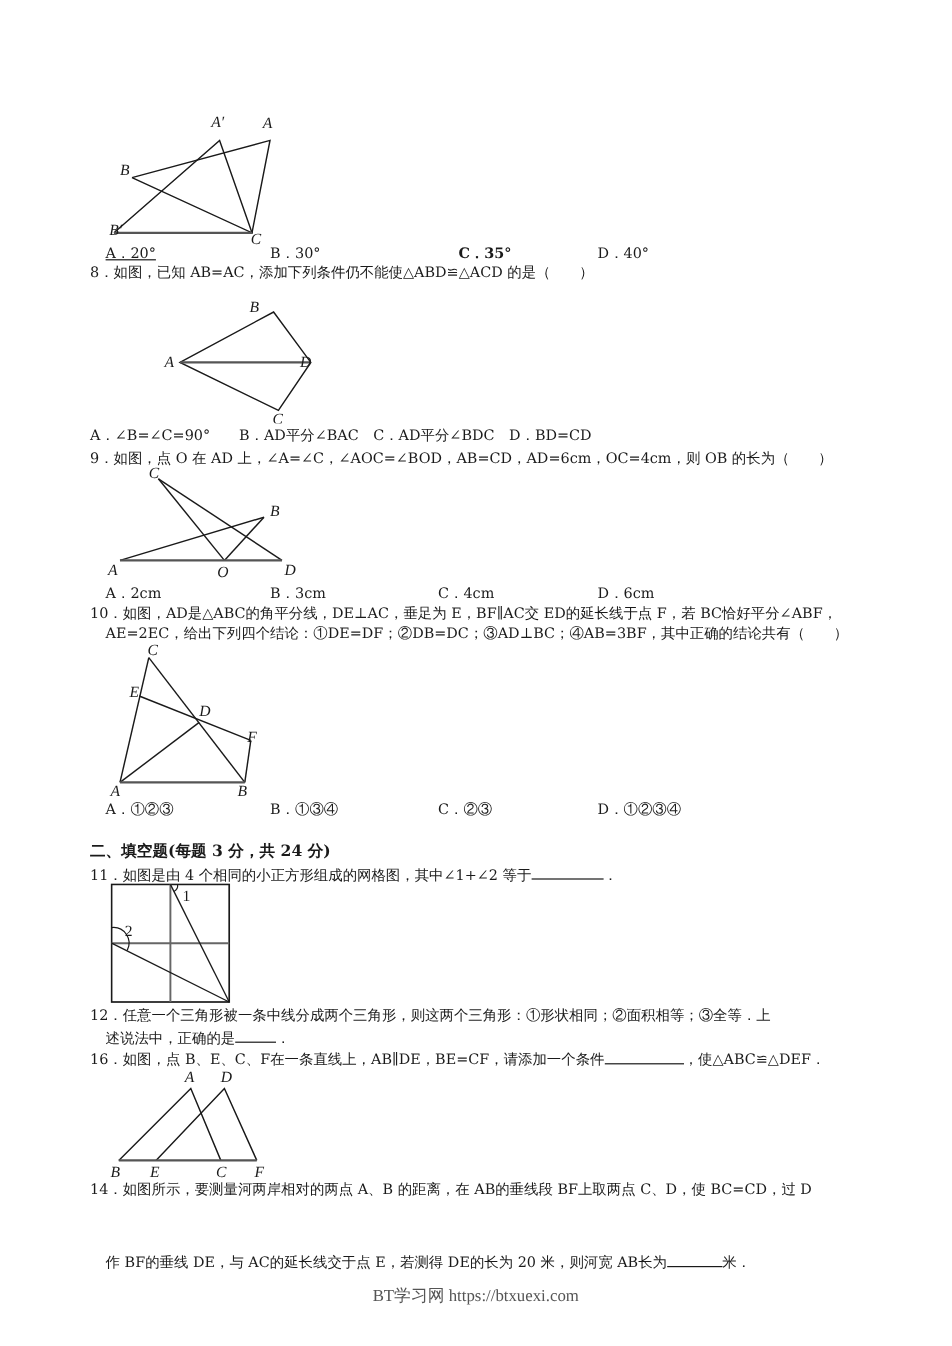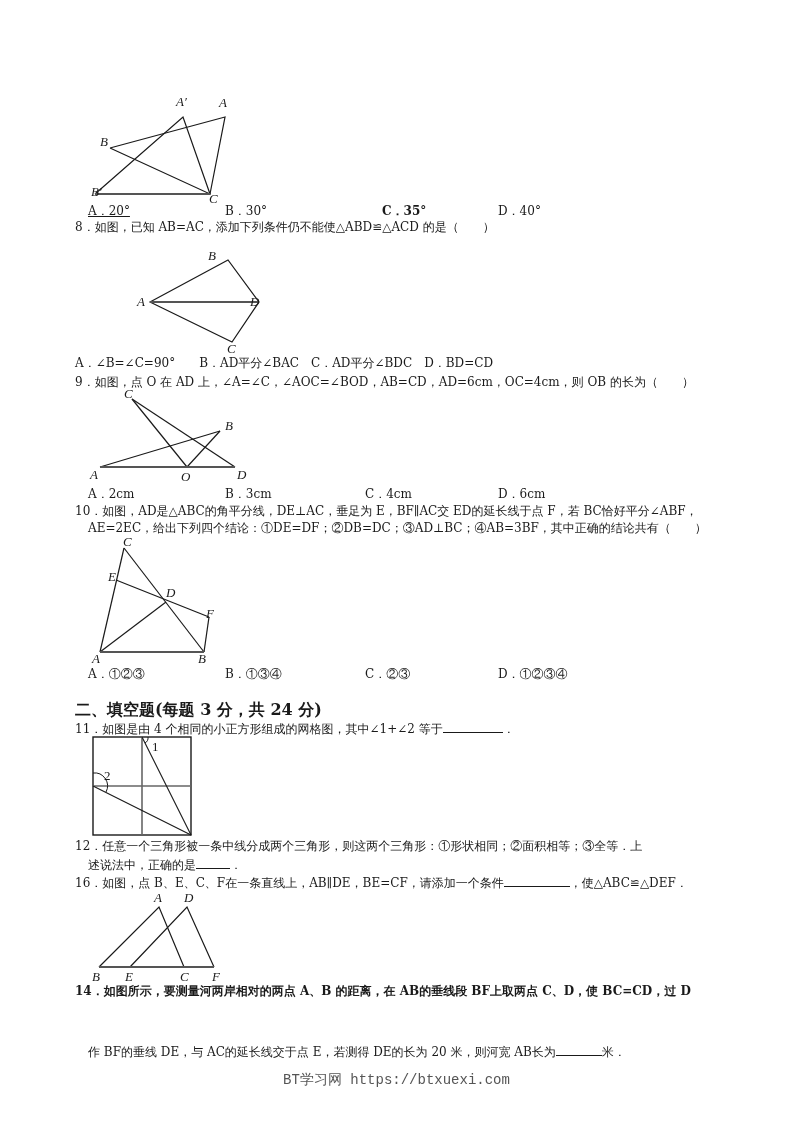--- a/index.html
+++ b/index.html
@@ -5,23 +5,23 @@
   html, body { margin:0; padding:0; background:#ffffff; }
   body { width:793px; height:1122px; position:relative; overflow:hidden;
          font-family:"DejaVu Serif","Liberation Serif",serif; color:#1a1a1a; }
   .line { position:absolute; left:75px; font-size:12px; line-height:16px; white-space:nowrap; }
   .opts { position:absolute; left:88px; font-size:12px; line-height:16px; white-space:nowrap; }
   .opt { position:absolute; top:0; white-space:nowrap; }
   .fig { position:absolute; }
   .fig svg { display:block; }
   .fig text { font-family:"Liberation Serif","DejaVu Serif",serif; font-style:italic; font-size:13px; fill:#1a1a1a; }
   .blank { display:inline-block; border-bottom:1px solid #1a1a1a; height:12px; vertical-align:baseline; }
-  .section { position:absolute; left:75px; font-size:16px; font-weight:bold; line-height:16px; }
+  .section { position:absolute; left:75px; font-size:13px; font-weight:bold; line-height:16px; }
   .footer { position:absolute; left:0; width:793px; top:1071px; text-align:center;
-            font-family:Liberation Mono, monospace; font-size:14px; color:#555; }
+            font-family:Liberation Serif, serif; font-size:14px; color:#555; }
 </style>
 </head>
 <body>
 
 <div class="fig" style="left:88px;top:92px;">
   <svg width="160" height="112" viewBox="0 0 160 112">
     <polyline points="22,56 137,25 122,102 22,56" fill="none" stroke="#1a1a1a" stroke-width="1.2"></polyline>
     <polyline points="7,102 95,25 122,102 7,102" fill="none" stroke="#1a1a1a" stroke-width="1.2"></polyline>
     <line x1="7" y1="102" x2="122" y2="102" stroke="#555" stroke-width="1.8"></line>
     <text x="88" y="14">A′</text>
@@ -133,18 +133,18 @@
     <line x1="11" y1="80" x2="126" y2="80" stroke="#555" stroke-width="1.8"></line>
     <text x="66" y="15">A</text>
     <text x="96" y="15">D</text>
     <text x="4" y="94">B</text>
     <text x="37" y="94">E</text>
     <text x="92" y="94">C</text>
     <text x="124" y="94">F</text>
   </svg>
 </div>
 
-<div class="line" style="top:983px;font-weight:bold;">14．如图所示，要测量河两岸相对的两点 A、B 的距离，在 AB的垂线段 BF上取两点 C、D，使 BC=CD，过 D</div>
+<div class="line" style="top:983px;">14．如图所示，要测量河两岸相对的两点 A、B 的距离，在 AB的垂线段 BF上取两点 C、D，使 BC=CD，过 D</div>
 <div class="line" style="top:1001px;left:88px;margin-top:42px;">
   <span>作 BF的垂线 DE，与 AC的延长线交于点 E，若测得 DE的长为 20 米，则河宽 AB长为</span><span class="blank" style="width:46px;"></span><span>米．</span>
 </div>
 
 <div class="footer">BT学习网 https://btxuexi.com</div>
 
 </body></html>

